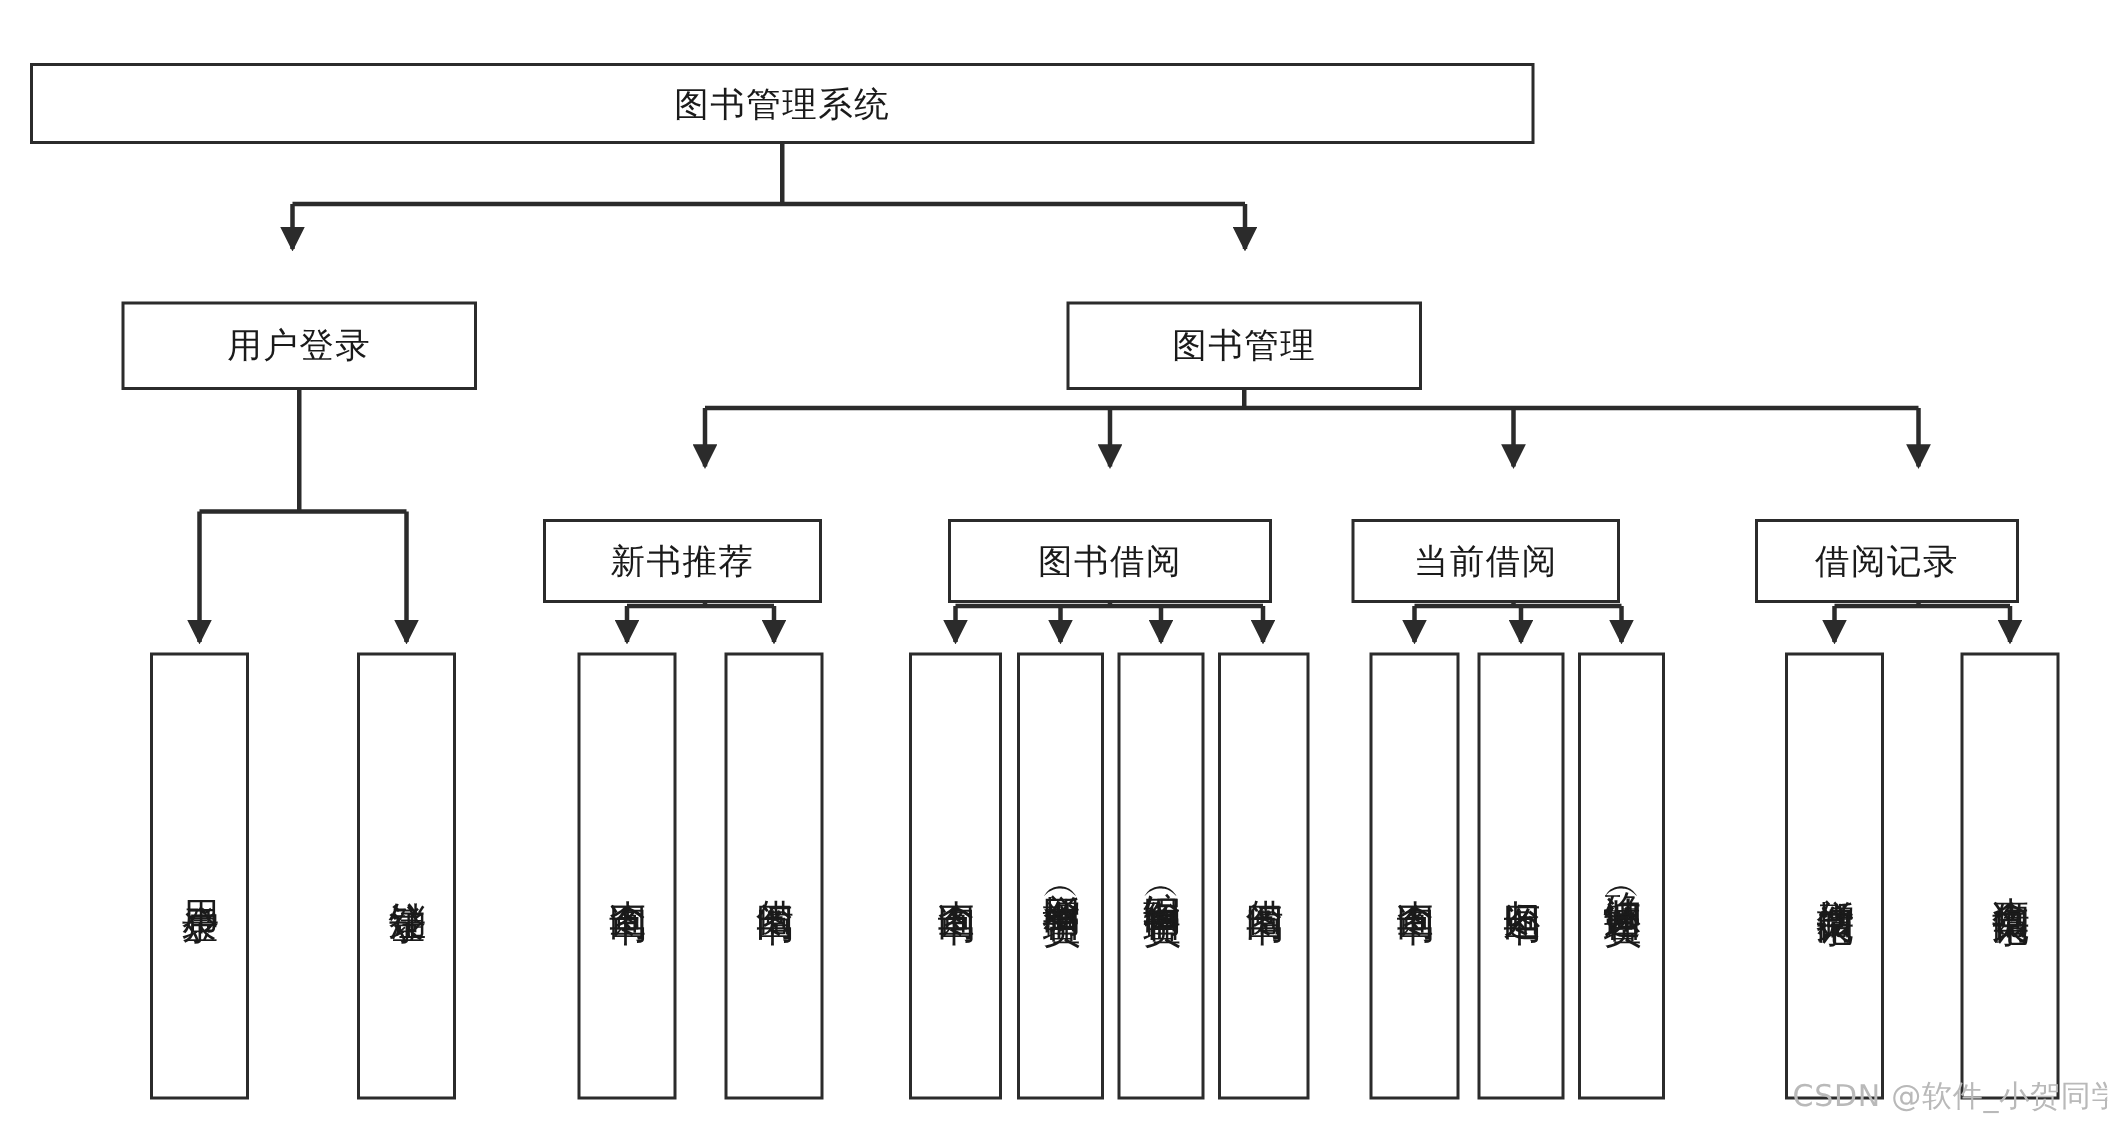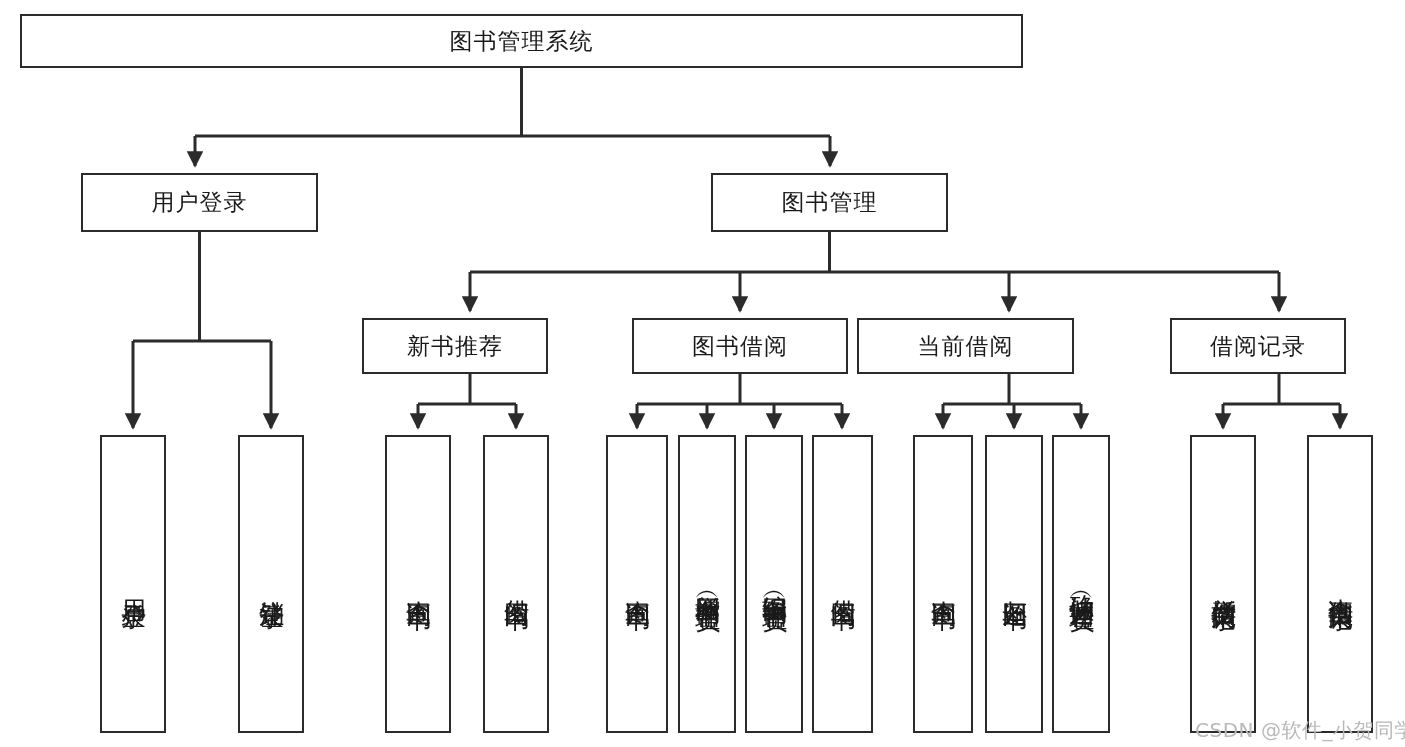--- a/index.html
+++ b/index.html
@@ -30,20 +30,21 @@
     background: #ffffff;
     border: 2px solid #2b2b2b;
     display: flex;
     align-items: center;
     justify-content: center;
     color: #1a1a1a;
   }
   .node.horiz {
     font-size: 23px;
     letter-spacing: 1px;
+    margin-top: 28px;
   }
   .node.vert {
     writing-mode: vertical-rl;
     text-orientation: upright;
     font-size: 25px;
     line-height: 1.05;
     letter-spacing: 2px;
     padding-top: 6px;
     padding-bottom: 6px;
   }
@@ -129,21 +130,21 @@
   <div class="node horiz" style="left:711px; top:173px; width:237px; height:59px;align-items:center;">
     <span>图书管理</span>
   </div>
 
   <div class="node horiz" style="left:362px; top:318px; width:186px; height:56px;">
     <span>新书推荐</span>
   </div>
   <div class="node horiz" style="left:632px; top:318px; width:216px; height:56px;">
     <span>图书借阅</span>
   </div>
-  <div class="node horiz" style="left:857px; top:318px; width:217px; height:56px;">
+  <div class="node horiz" style="left:901px; top:318px; width:179px; height:56px;">
     <span>当前借阅</span>
   </div>
   <div class="node horiz" style="left:1170px; top:318px; width:176px; height:56px;">
     <span>借阅记录</span>
   </div>
 
   <div class="node vert" style="left:100px; top:435px; width:66px; height:298px;">
     <span class="vtext">用户登录</span>
   </div>
   <div class="node vert" style="left:238px; top:435px; width:66px; height:298px;">

